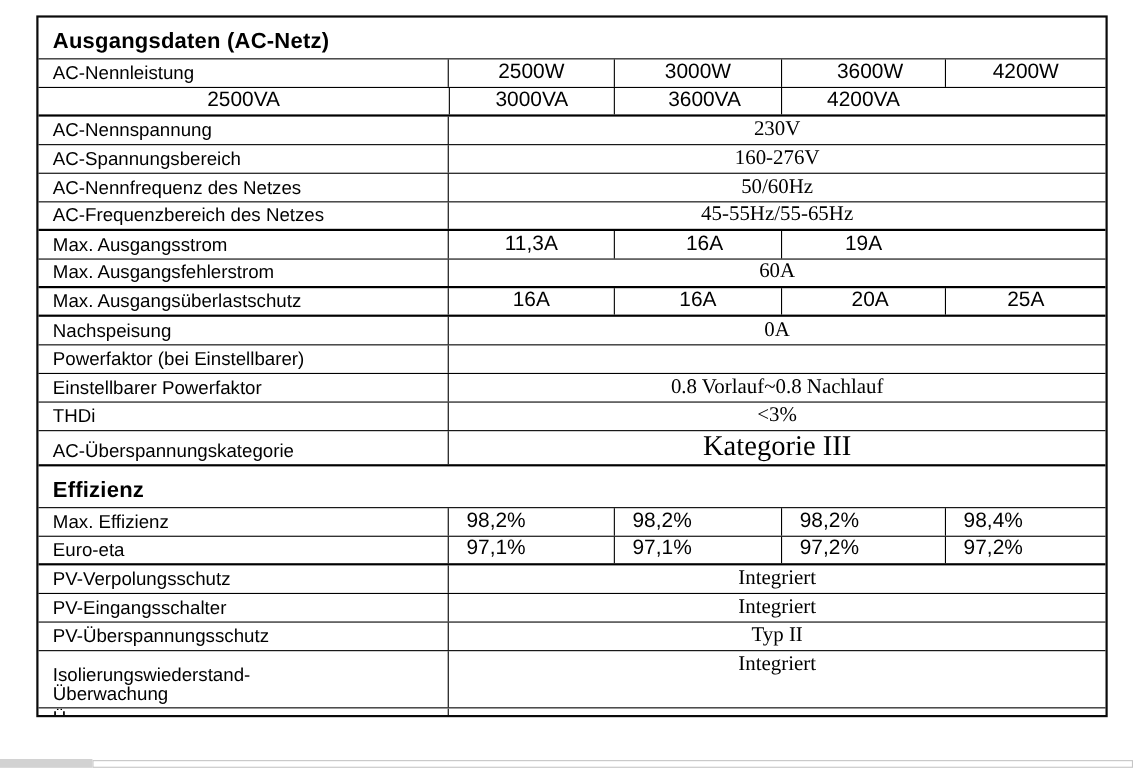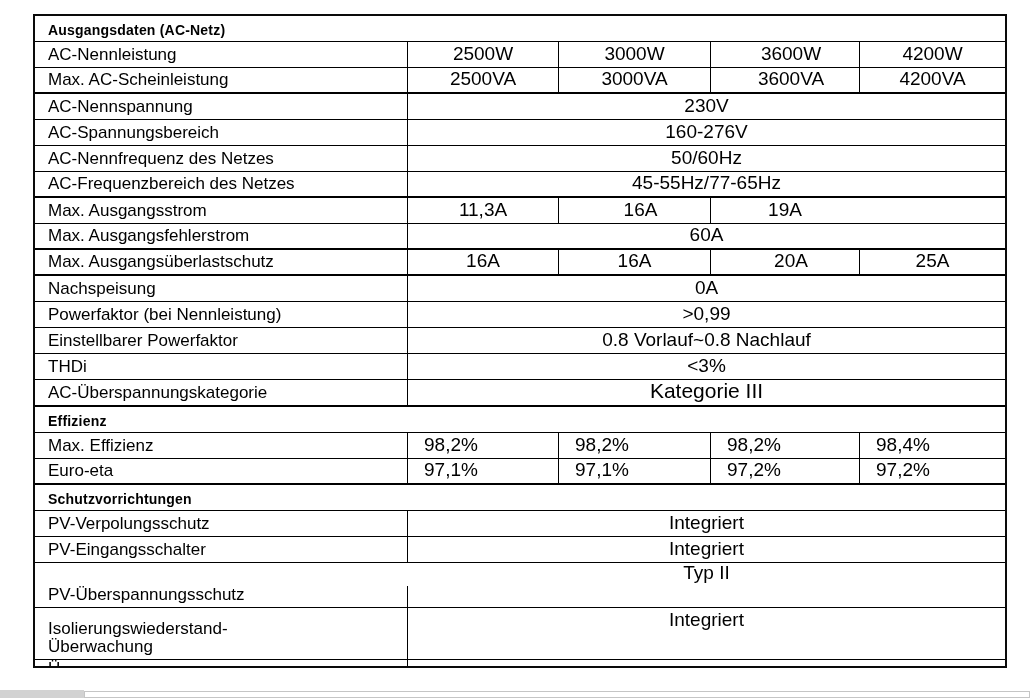--- a/index.html
+++ b/index.html
@@ -12,24 +12,24 @@
     font-family: "Liberation Sans", sans-serif;
     position: relative;
   }
   #spec-table {
     position: absolute; left: 33px; top: 14px;
     width: 974px;
     border: 2px solid #0a0a0a;
     background: #fff;
   }
   .sec-header {
-    height: 26px;
+    height: 38px;
     display: flex; align-items: flex-end;
     padding: 0 0 3px 13px;
-    font-size: 14px; font-weight: 700;
+    font-size: 20px; font-weight: 700;
     border-bottom: 1px solid #000;
     letter-spacing: 0.2px;
   }
   .row {
     display: grid;
     grid-template-columns: 373px 150px 152px 149px 146px;
     min-height: 26px;
     border-bottom: 1px solid #000;
   }
   .row.thick { border-bottom-width: 2px; }
@@ -41,23 +41,23 @@
   }
   .cell.label {
     justify-content: flex-start;
     padding-left: 13px;
     font-size: 17px;
     border-right: 1px solid #000;
     white-space: pre-line;
   }
   .cell.val + .cell.val { border-left: 1px solid #000; }
   .cell.val.v3 { border-left: 2px solid #000; padding-left: 14px; }
-  .span-cell { grid-column: 2 / 6; }
+  .span-cell { grid-column: 2 / 6; font-family: Liberation Serif, serif; }
   .left-vals .cell.val { justify-content: flex-start; padding-left: 16px; }
-  .large { font-size: 21px; }
+  .large { font-size: 26px; }
   .row.tall { min-height: 52px; }
   .row.tall .span-cell { align-items: flex-start; padding-top: 2px; }
   .row.partial { height: 6px; min-height: 0; border-bottom: none; overflow: hidden; }
   .row.partial .cell { align-items: flex-start; padding-top: 0; padding-bottom: 0; }
   .corner-box {
     position: absolute; left: 0; top: 690px;
     width: 84px; height: 8px;
     background: #d2d2d2;
   }
   .scroll-strip {
@@ -73,41 +73,40 @@
 <div id="spec-table">
     <div class="sec-header">Ausgangsdaten (AC-Netz)</div>
     <div class="row">
       <div class="cell label">AC-Nennleistung</div>
       <div class="cell val v1">2500W</div>
       <div class="cell val v2">3000W</div>
       <div class="cell val v3">3600W</div>
       <div class="cell val v4">4200W</div>
     </div>
     <div class="row thick">
-      <div class="cell label">Max. AC-Scheinleistung</div>
       <div class="cell val v1">2500VA</div>
       <div class="cell val v2">3000VA</div>
       <div class="cell val v3">3600VA</div>
       <div class="cell val v4">4200VA</div>
     </div>
     <div class="row">
       <div class="cell label">AC-Nennspannung</div>
       <div class="cell val span-cell">230V</div>
     </div>
     <div class="row">
       <div class="cell label">AC-Spannungsbereich</div>
       <div class="cell val span-cell">160-276V</div>
     </div>
     <div class="row">
       <div class="cell label">AC-Nennfrequenz des Netzes</div>
       <div class="cell val span-cell">50/60Hz</div>
     </div>
     <div class="row thick">
       <div class="cell label">AC-Frequenzbereich des Netzes</div>
-      <div class="cell val span-cell">45-55Hz/77-65Hz</div>
+      <div class="cell val span-cell">45-55Hz/55-65Hz</div>
     </div>
     <div class="row">
       <div class="cell label">Max. Ausgangsstrom</div>
       <div class="cell val v1">11,3A</div>
       <div class="cell val v3">16A</div>
       <div class="cell val v4">19A</div>
     </div>
     <div class="row thick">
       <div class="cell label">Max. Ausgangsfehlerstrom</div>
       <div class="cell val span-cell">60A</div>
@@ -117,22 +116,21 @@
       <div class="cell val v1">16A</div>
       <div class="cell val v2">16A</div>
       <div class="cell val v3">20A</div>
       <div class="cell val v4">25A</div>
     </div>
     <div class="row">
       <div class="cell label">Nachspeisung</div>
       <div class="cell val span-cell">0A</div>
     </div>
     <div class="row">
-      <div class="cell label">Powerfaktor (bei Nennleistung)</div>
-      <div class="cell val span-cell">&gt;0,99</div>
+      <div class="cell label">Powerfaktor (bei Einstellbarer)</div>
     </div>
     <div class="row">
       <div class="cell label">Einstellbarer Powerfaktor</div>
       <div class="cell val span-cell">0.8 Vorlauf~0.8 Nachlauf</div>
     </div>
     <div class="row">
       <div class="cell label large">THDi</div>
       <div class="cell val span-cell">&lt;3%</div>
     </div>
     <div class="row thick">
@@ -147,32 +145,31 @@
       <div class="cell val v3">98,2%</div>
       <div class="cell val v4">98,4%</div>
     </div>
     <div class="row thick left-vals">
       <div class="cell label">Euro-eta</div>
       <div class="cell val v1">97,1%</div>
       <div class="cell val v2">97,1%</div>
       <div class="cell val v3">97,2%</div>
       <div class="cell val v4">97,2%</div>
     </div>
-    <div class="sec-header">Schutzvorrichtungen</div>
     <div class="row">
       <div class="cell label">PV-Verpolungsschutz</div>
       <div class="cell val span-cell">Integriert</div>
     </div>
     <div class="row">
       <div class="cell label">PV-Eingangsschalter</div>
       <div class="cell val span-cell">Integriert</div>
     </div>
     <div class="row">
+      <div class="cell label">PV-Überspannungsschutz</div>
       <div class="cell val span-cell">Typ II</div>
-      <div class="cell label">PV-Überspannungsschutz</div>
     </div>
     <div class="row tall">
       <div class="cell label">Isolierungswiederstand-
 Überwachung</div>
       <div class="cell val span-cell">Integriert</div>
     </div>
     <div class="row partial">
       <div class="cell label">Ü</div>
       <div class="cell val span-cell"></div>
     </div>

